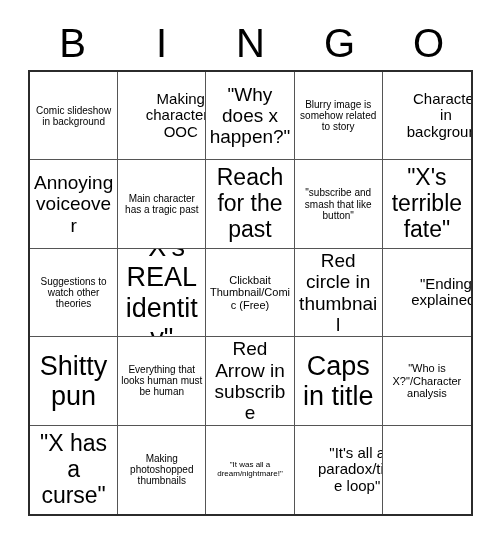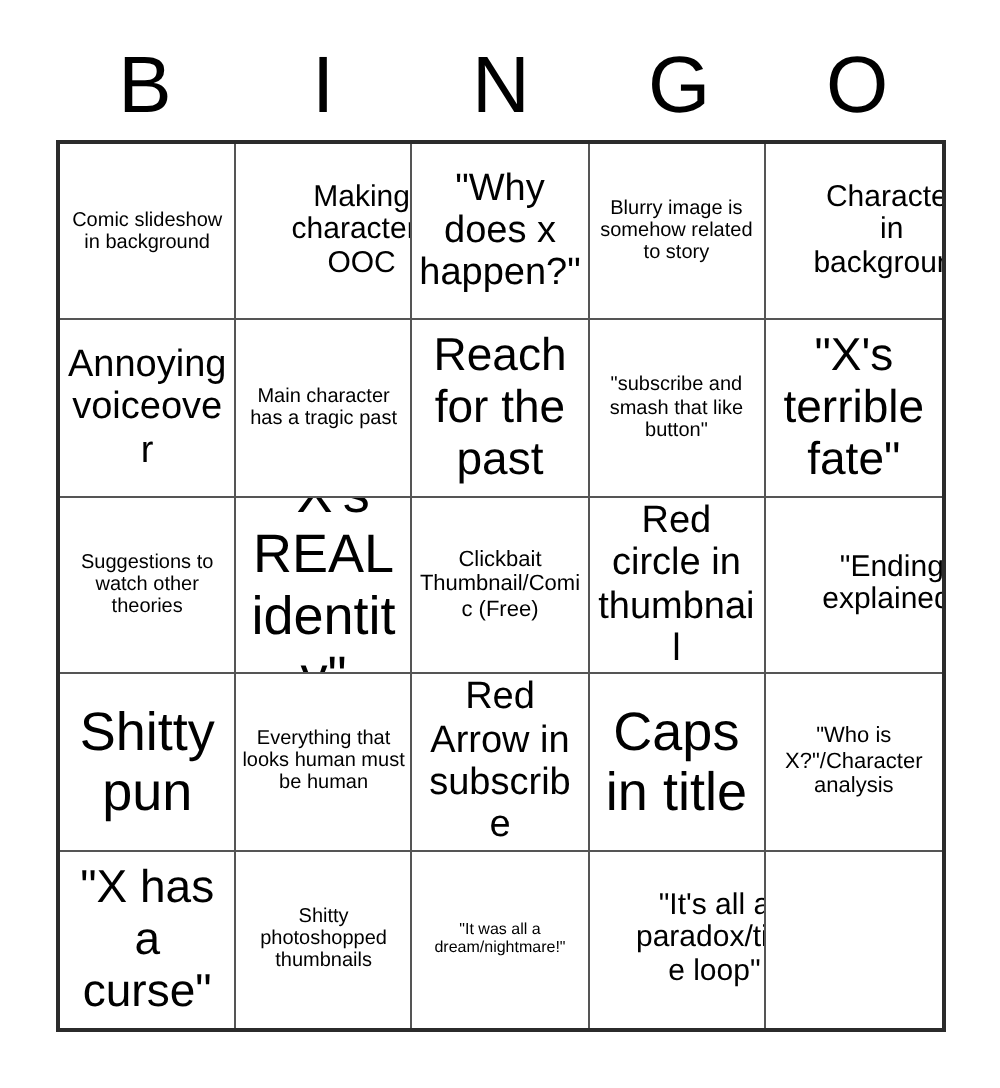--- a/index.html
+++ b/index.html
@@ -154,21 +154,21 @@
       <div class="cell">
         <span class="t-xxl">Caps in title</span>
       </div>
       <div class="cell">
         <span class="t-xs">"Who is X?"/Character analysis</span>
       </div>
       <div class="cell">
         <span class="t-xl">"X has a curse"</span>
       </div>
       <div class="cell">
-        <span class="t-sm">Shitty photoshopped thumbnails</span>
+        <span class="t-sm">Making photoshopped thumbnails</span>
       </div>
       <div class="cell">
         <span class="t-xxs">"It was all a dream/nightmare!"</span>
       </div>
       <div class="cell">
         <span class="t-md">"It's all a paradox/time loop"</span>
       </div>
     </div>
 
 </div>

